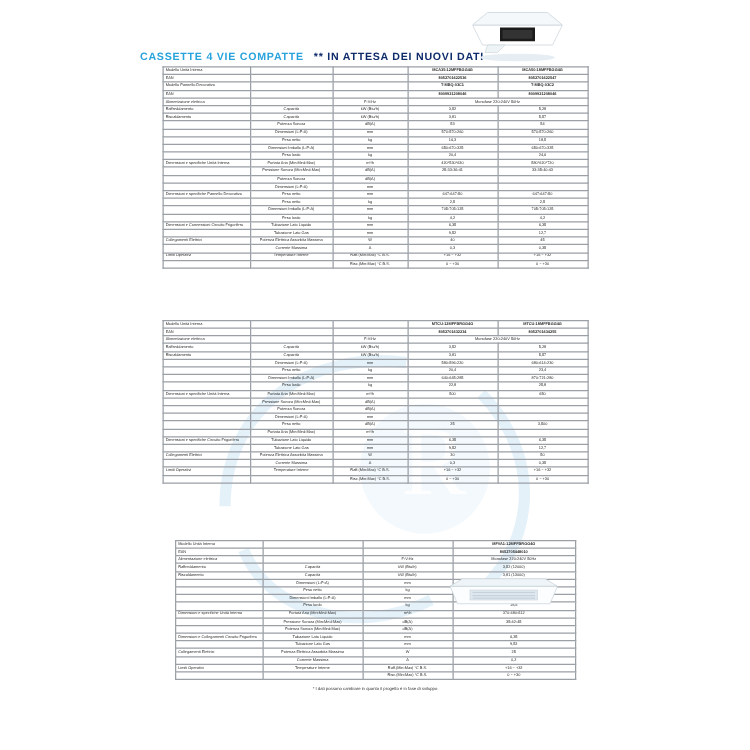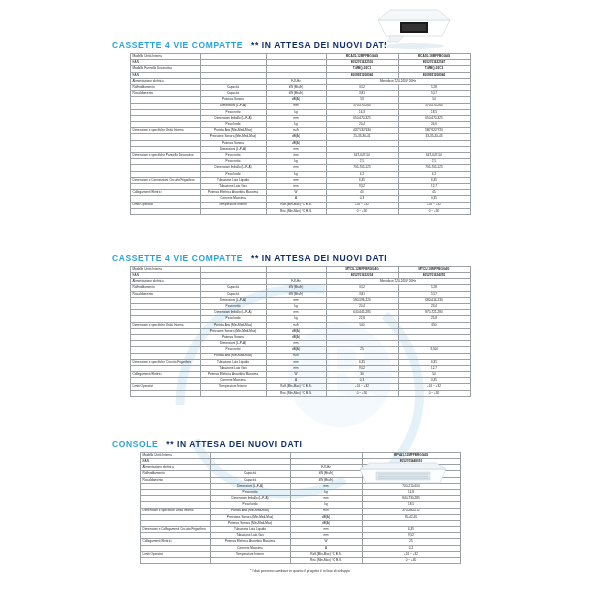--- a/index.html
+++ b/index.html
@@ -300,23 +300,20 @@
   <div class="section" style="padding-top:30px;">
     <svg class="prod duct-img" style="left:360px;top:238px;" viewBox="0 0 86 30">
       <polygon points="6,22 80,22 86,8 0,8" fill="#fbfdfe" stroke="#c9d3da" stroke-width=".6"></polygon>
       <polygon points="0,8 86,8 76,2 10,2" fill="#eef4f8" stroke="#c9d3da" stroke-width=".6"></polygon>
       <rect x="16" y="11" width="54" height="8" fill="#dfe8ee" stroke="#c3ced6" stroke-width=".4"></rect>
       <rect x="18" y="12.5" width="50" height="1" fill="#c6d2da"></rect>
       <rect x="18" y="15" width="50" height="1" fill="#c6d2da"></rect>
       <rect x="18" y="17" width="50" height="1" fill="#c6d2da"></rect>
     </svg>
 
-    <div class="sec-title">
-      <span>CASSETTE 4 VIE COMPATTE</span><span class="note">** IN ATTESA DEI NUOVI DATI</span>
-    </div>
 
     <table class="spec" style="width:340px;margin-top:3px;">
       <colgroup>
           <col style="width:70px">
           <col style="width:66px">
           <col style="width:60px">
           <col style="width:72px">
           <col style="width:72px">
         </colgroup>
       <tbody>
@@ -467,23 +464,20 @@
             <td class="val">0 ~ +30</td>
           </tr>
         </tbody>
     </table>
   </div>
 
   <div class="sec-gap"></div>
 
   <div class="section" style="padding-top:34px;">
 
-    <div class="sec-title">
-      <span>CONSOLE</span><span class="note">** IN ATTESA DEI NUOVI DATI</span>
-    </div>
 
     <table class="spec" style="width:320px;margin-top:3px;">
       <colgroup>
           <col style="width:70px">
           <col style="width:80px">
           <col style="width:72px">
           <col style="width:98px">
         </colgroup>
       <tbody>
           <tr>

